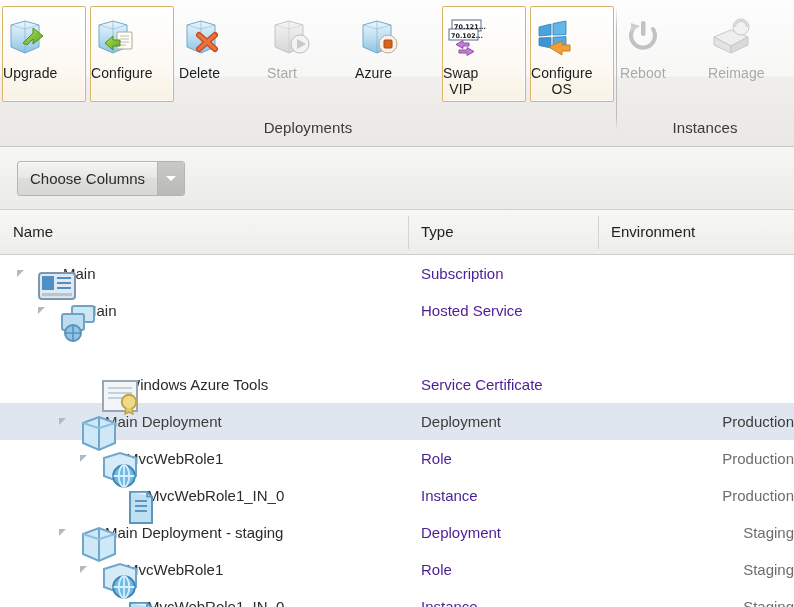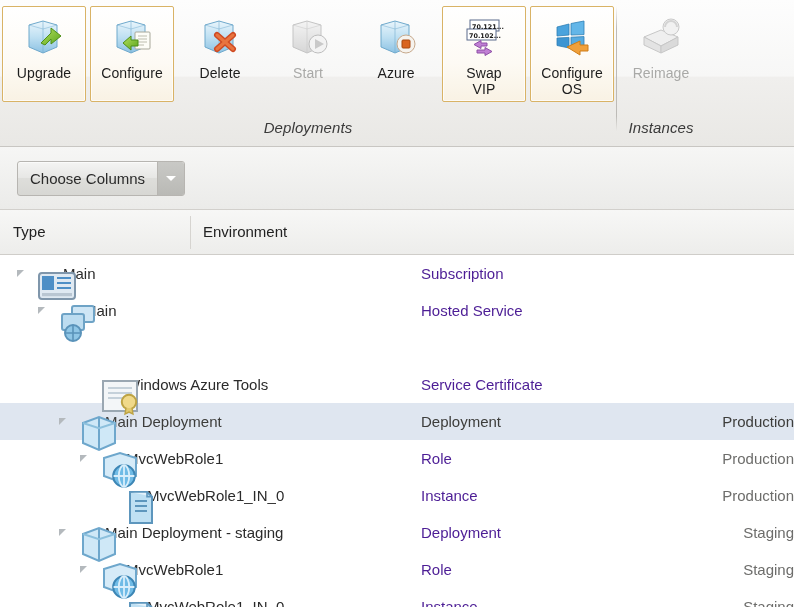--- a/index.html
+++ b/index.html
@@ -44,42 +44,41 @@
     height: 108px;
     padding-top: 6px;
   }
   .group-title {
     height: 36px;
     line-height: 34px;
     text-align: center;
     font-size: 15px;
     color: #3a3a3a;
     letter-spacing: .1px;
-    font-style: italic;
   }
   .group-sep {
     width: 1px;
     margin-top: 6px;
     height: 125px;
     background: linear-gradient(to bottom, rgba(190,188,184,0) 0%, #bdbbb7 18%, #bdbbb7 88%, rgba(190,188,184,0) 100%);
     align-self: flex-start;
   }
 
   .rbtn {
     position: relative;
     width: 84px;
     min-width: 84px;
     height: 96px;
     margin: 0 2px;
     box-sizing: border-box;
     border: 1px solid transparent;
     border-radius: 2px;
     display: flex;
     flex-direction: column;
-    align-items: center;
+    align-items: flex-start;
     justify-content: flex-start;
     padding-top: 8px;
     background: transparent;
     cursor: default;
   }
   .rbtn.highlight {
     border: 1px solid #d9b366;
     background: linear-gradient(to bottom, #ffffff 0%, #fdfaf4 60%, #f9f2e4 100%);
     box-shadow: inset 0 0 0 1px rgba(255,255,255,.7);
   }
@@ -425,20 +424,32 @@
           </div>
         </div>
         <div class="group-title">Deployments</div>
       </div>
       <div class="group-sep"></div>
       <div class="ribbon-group">
         <div class="group-buttons">
           <div class="rbtn disabled">
             <div class="icon-wrap">
               <svg class="ico" viewBox="0 0 46 44" width="46" height="44" xmlns="http://www.w3.org/2000/svg">
+                <g fill="none" stroke="#c2c2c2" stroke-width="4" stroke-linecap="round">
+                  <path d="M13 14 A12 12 0 1 0 33 14"></path>
+                </g>
+                <rect x="21" y="6" width="4.5" height="15" rx="2" fill="#c2c2c2"></rect>
+                <path d="M11 8 L20 11 L11 17 Z" fill="#cfcfcf"></path>
+              </svg>
+            </div>
+            <div class="rlabel">Reboot</div>
+          </div>
+          <div class="rbtn disabled">
+            <div class="icon-wrap">
+              <svg class="ico" viewBox="0 0 46 44" width="46" height="44" xmlns="http://www.w3.org/2000/svg">
                 <path d="M6 22 L23 15 L40 22 L23 31 Z" fill="#efefef" stroke="#c7c7c7"></path>
                 <path d="M6 22 L6 30 L23 38 L23 31 Z" fill="#e3e3e3" stroke="#c7c7c7"></path>
                 <path d="M40 22 L40 30 L23 38 L23 31 Z" fill="#dadada" stroke="#c7c7c7"></path>
                 <circle cx="33" cy="12" r="8" fill="#f1f1f1" stroke="#c9c9c9"></circle>
                 <path d="M27 12 A6 6 0 0 1 39 12" fill="none" stroke="#d3d3d3" stroke-width="2"></path>
               </svg>
             </div>
             <div class="rlabel">Reimage</div>
           </div>
         </div>
@@ -451,20 +462,21 @@
   <div class="split-button">
     <div class="sb-text">Choose Columns</div>
     <div class="sb-arrow">
       <span class="caret-down"></span>
     </div>
   </div>
 </div>
 
 <div class="grid">
   <div class="grid-head">
+    <div class="gh col-name">Name</div>
     <div class="gh col-type">Type</div>
     <div class="gh col-env">Environment</div>
   </div>
   <div class="rows" id="grid-rows">
       <div class="row">
         <div class="cell-name">
           <div class="spacer" style="width: 14px;"></div>
           <div class="expander open"></div>
           <div class="spacer" style="width: 4px;"></div>
           <div class="tree-icon">

